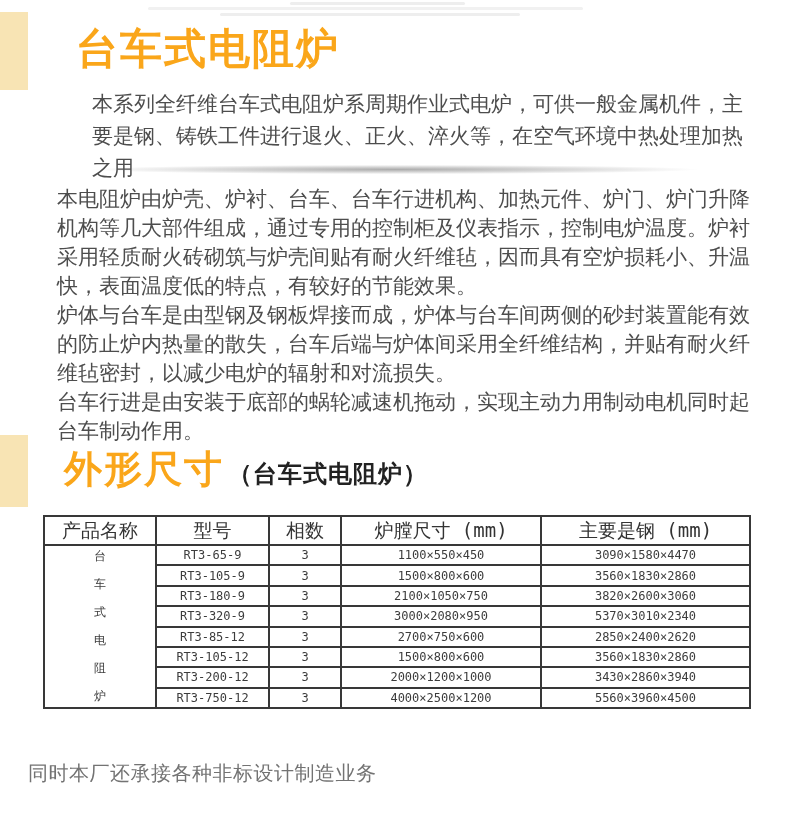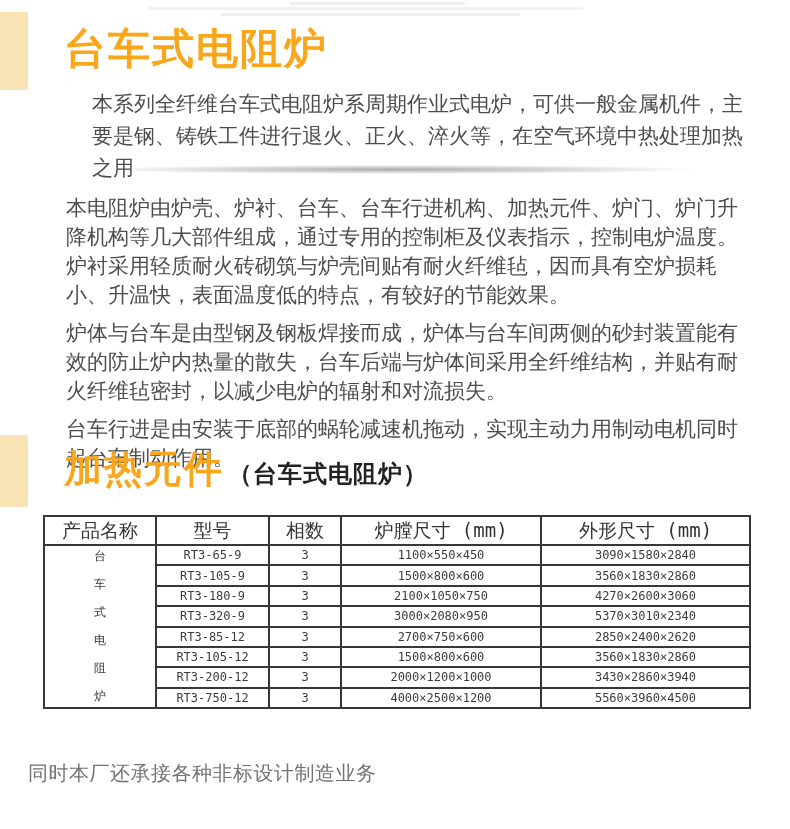--- a/index.html
+++ b/index.html
@@ -22,21 +22,21 @@
     position: absolute;
     left: 0;
     width: 28px;
     background: #F8E4B4;
   }
   .block1 { top: 12px; height: 78px; }
   .block2 { top: 435px; height: 72px; }
 
   .main-title {
     position: absolute;
-    left: 64px;
+    left: 76px;
     top: 24px;
     font-size: 42px;
     font-weight: bold;
     color: #FAA61A;
     letter-spacing: 2px;
     line-height: 1.2;
   }
   .intro {
     position: absolute;
     left: 92px;
@@ -56,21 +56,21 @@
   }
   .description {
     position: absolute;
     left: 57px;
     top: 185px;
     width: 702px;
     font-size: 21px;
     line-height: 29px;
     color: #4d4d4d;
   }
-  .description p { margin: 9px; }
+  .description p { margin: 0; }
 
   .section-heading {
     position: absolute;
     left: 64px;
     top: 444px;
     display: flex;
     align-items: center;
   }
   .section-title {
     font-size: 38px;
@@ -152,69 +152,69 @@
   <div class="divider"></div>
 
   <div class="description">
     <p>本电阻炉由炉壳、炉衬、台车、台车行进机构、加热元件、炉门、炉门升降机构等几大部件组成，通过专用的控制柜及仪表指示，控制电炉温度。炉衬采用轻质耐火砖砌筑与炉壳间贴有耐火纤维毡，因而具有空炉损耗小、升温快，表面温度低的特点，有较好的节能效果。</p>
     <p>炉体与台车是由型钢及钢板焊接而成，炉体与台车间两侧的砂封装置能有效的防止炉内热量的散失，台车后端与炉体间采用全纤维结构，并贴有耐火纤维毡密封，以减少电炉的辐射和对流损失。</p>
     <p>台车行进是由安装于底部的蜗轮减速机拖动，实现主动力用制动电机同时起台车制动作用。</p>
   </div>
 
   <div class="accent-block block2"></div>
   <div class="section-heading">
-    <span class="section-title">加热元件</span>
+    <span class="section-title">外形尺寸</span>
     <span class="section-subtitle">（台车式电阻炉）</span>
   </div>
 
   <table class="params-table">
     <colgroup>
       <col class="col-name">
         <col class="col-model">
         <col class="col-phase">
         <col class="col-chamber">
         <col class="col-overall">
     </colgroup>
     <thead>
       <tr>
         <th>产品名称</th>
         <th>型号</th>
         <th>相数</th>
         <th>炉膛尺寸 (mm)</th>
-        <th>外形尺寸 (mm)</th>
+        <th>主要是钢 (mm)</th>
       </tr>
     </thead>
     <tbody id="table-body">
         <tr>
           <td rowspan="8" class="category-cell">
             <div class="category-stack">
               <span>台</span>
               <span>车</span>
               <span>式</span>
               <span>电</span>
               <span>阻</span>
               <span>炉</span>
             </div>
           </td>
           <td>RT3-65-9</td>
           <td>3</td>
           <td>1100×550×450</td>
-          <td>3090×1580×2840</td>
+          <td>3090×1580×4470</td>
         </tr>
         <tr>
           <td>RT3-105-9</td>
           <td>3</td>
           <td>1500×800×600</td>
           <td>3560×1830×2860</td>
         </tr>
         <tr>
           <td>RT3-180-9</td>
           <td>3</td>
           <td>2100×1050×750</td>
-          <td>4270×2600×3060</td>
+          <td>3820×2600×3060</td>
         </tr>
         <tr>
           <td>RT3-320-9</td>
           <td>3</td>
           <td>3000×2080×950</td>
           <td>5370×3010×2340</td>
         </tr>
         <tr>
           <td>RT3-85-12</td>
           <td>3</td>

